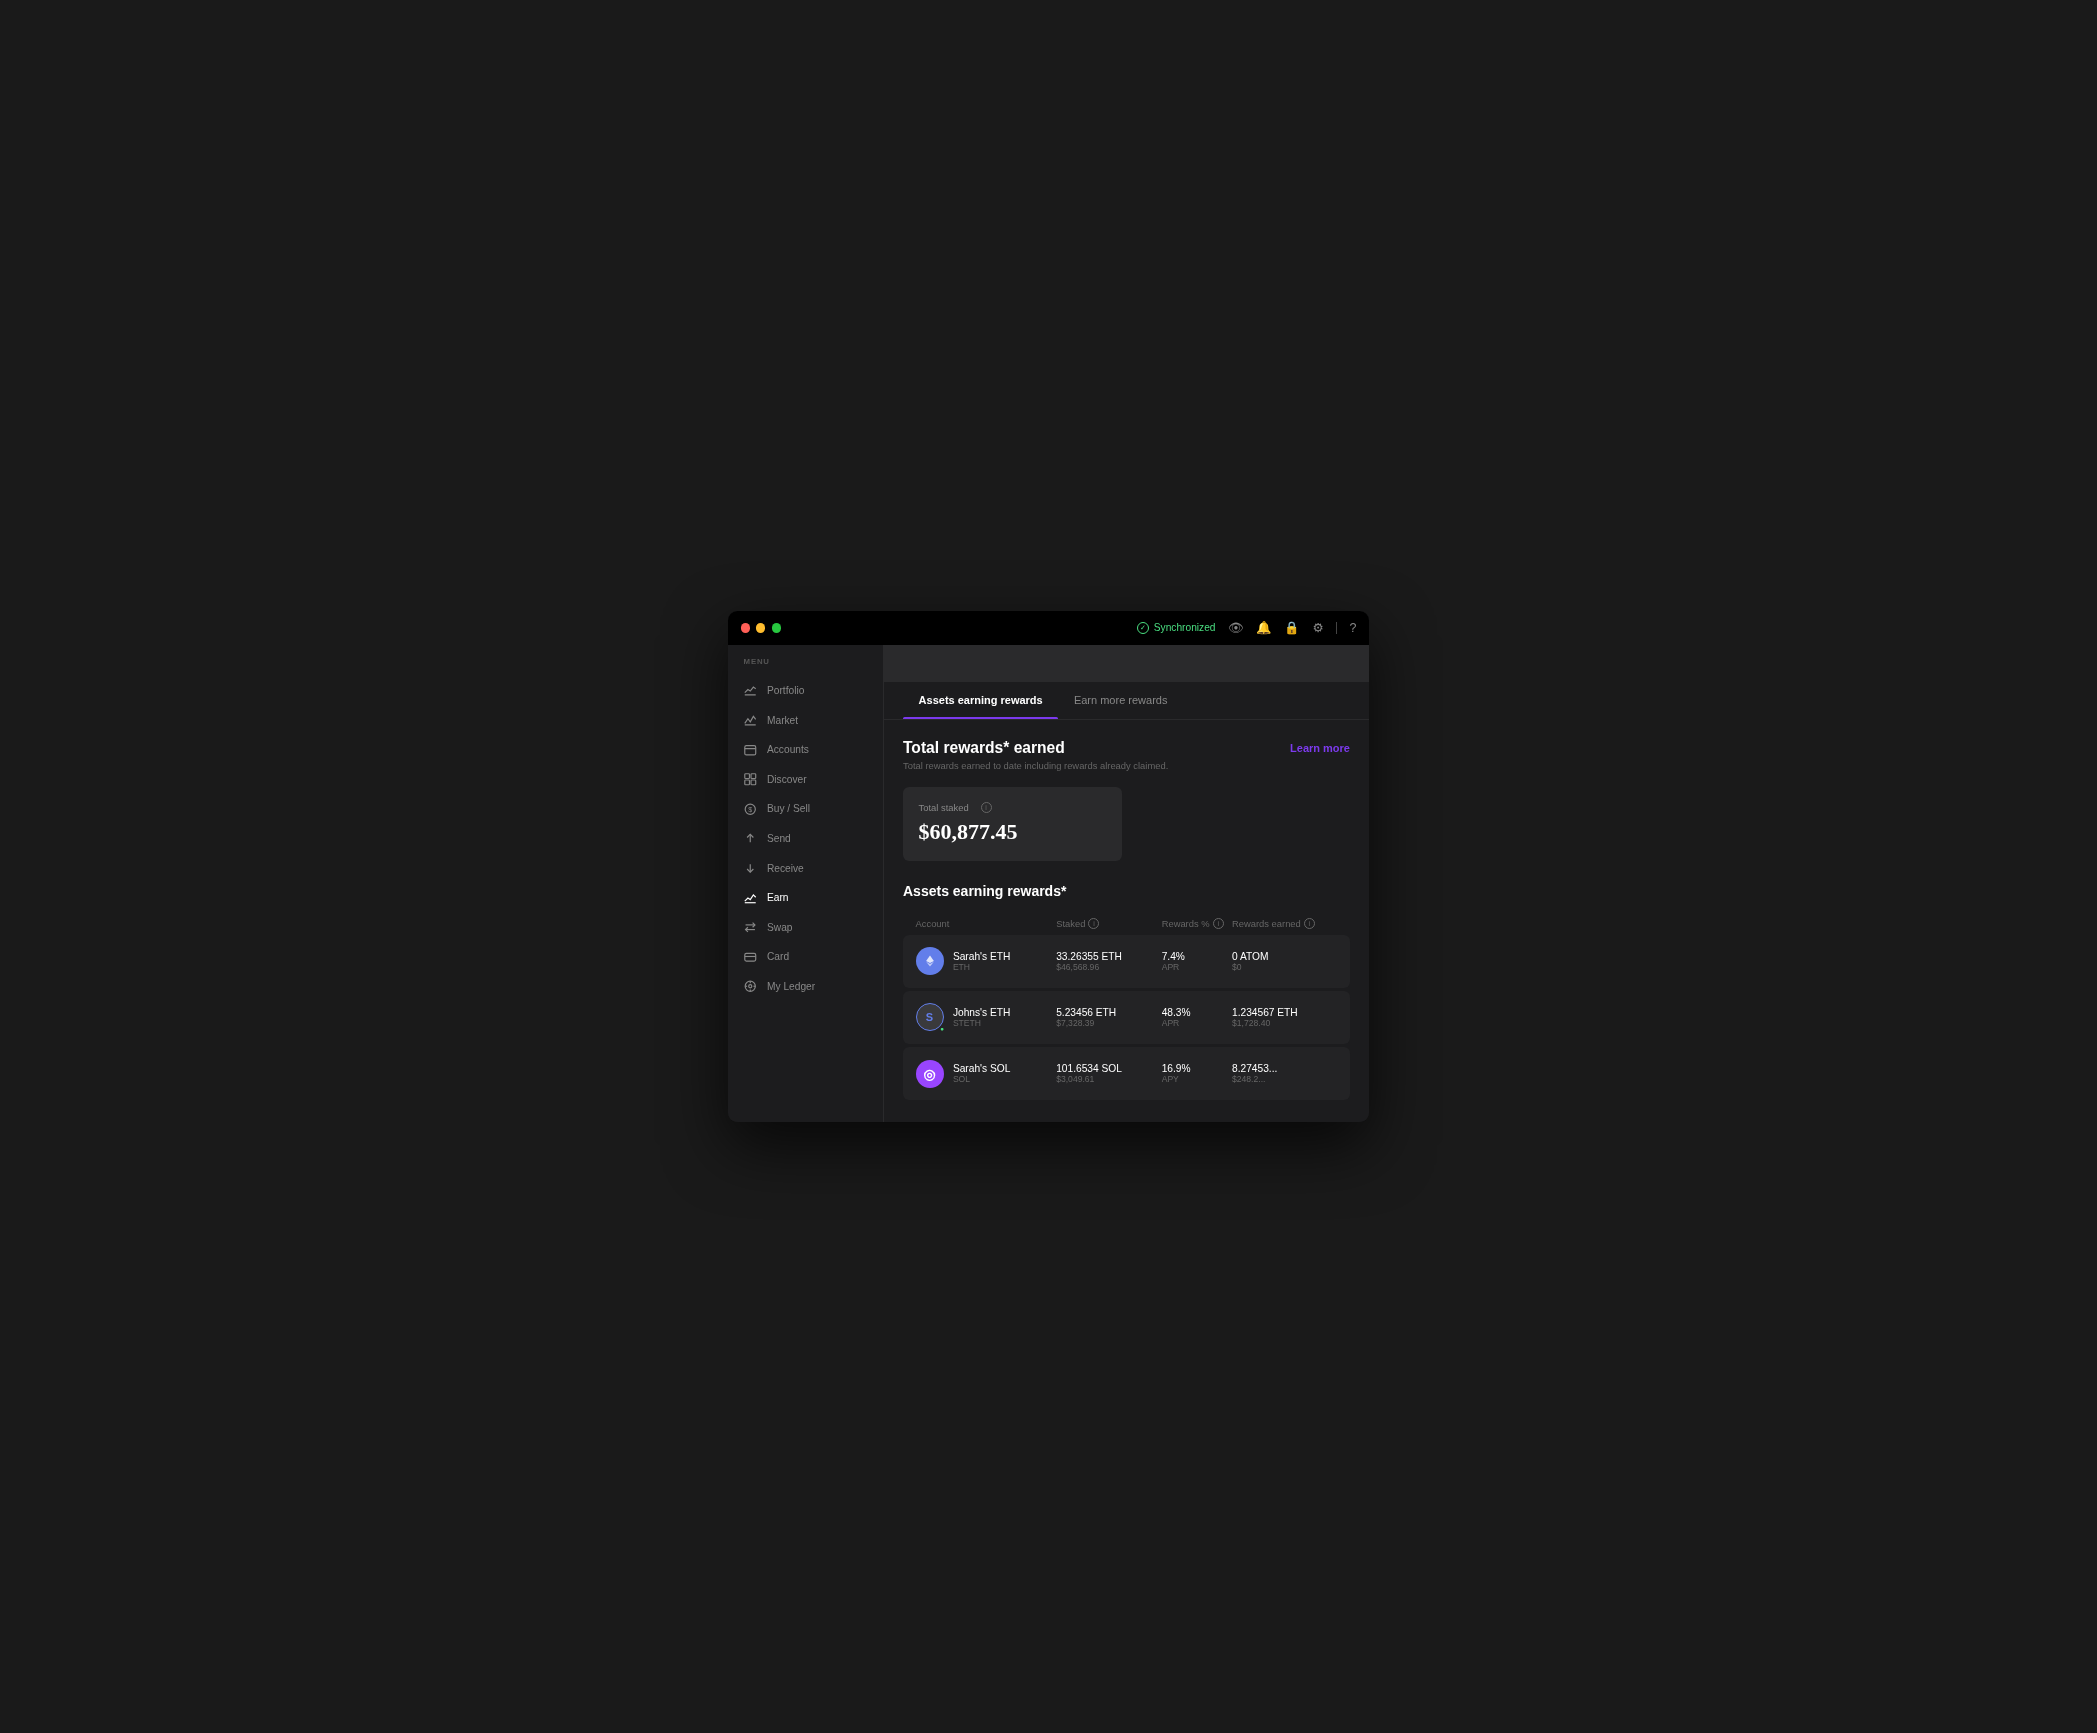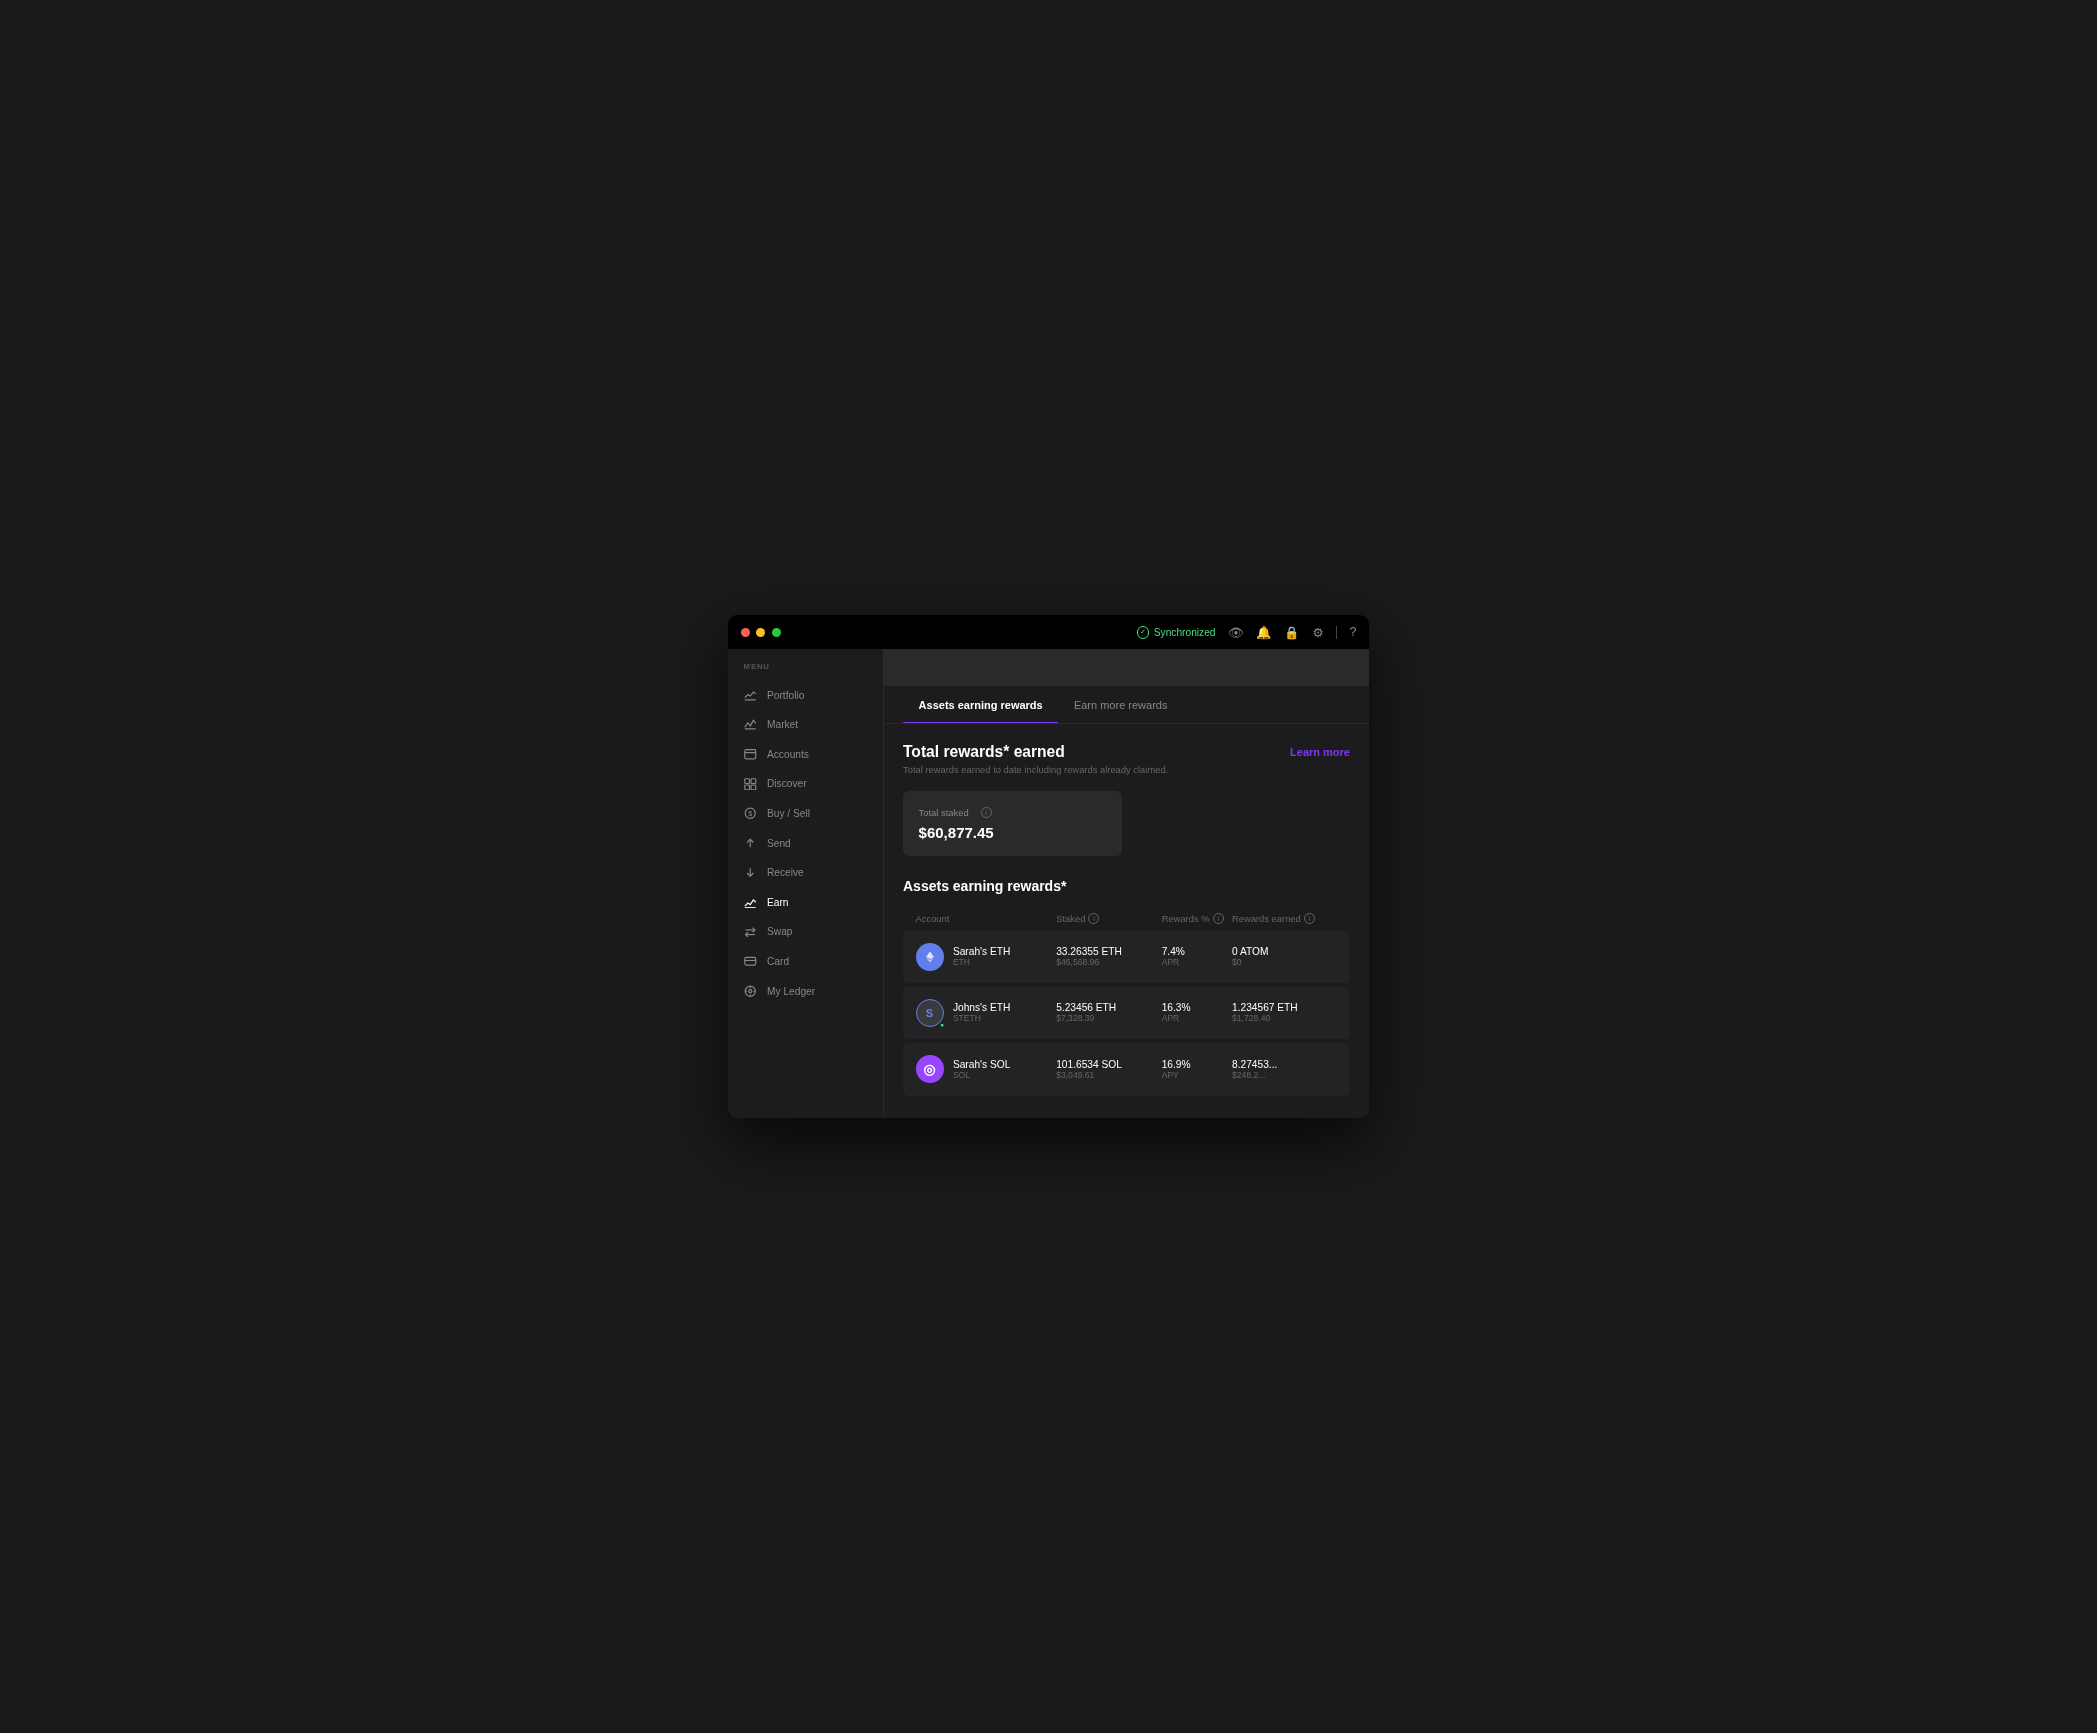--- a/index.html
+++ b/index.html
@@ -235,22 +235,23 @@
       display: inline-flex;
       align-items: center;
       justify-content: center;
       font-size: 7px;
       color: #666;
       cursor: pointer;
     }
 
     .stat-value {
       color: #fff;
-      font-size: 15px;
+      font-size: 22px;
       font-weight: 700;
+      font-family: Liberation Serif, serif;
     }
 
     .stat-value.positive {
       color: #4ade80;
     }
 
     .section-title {
       color: #fff;
       font-size: 14px;
       font-weight: 600;
@@ -603,21 +604,21 @@
               <div>
                 <div class="asset-name">Johns's ETH</div>
                 <div class="asset-ticker">STETH</div>
               </div>
             </div>
             <div>
               <div class="staked-amount">5.23456 ETH</div>
               <div class="staked-usd">$7,328.39</div>
             </div>
             <div>
-              <div class="apr-value">16.3%</div>
+              <div class="apr-value">48.3%</div>
               <div class="apr-label">APR</div>
             </div>
             <div>
               <div class="rewards-amount">1.234567 ETH</div>
               <div class="rewards-usd">$1,728.40</div>
             </div>
           </div>
 
           <div class="asset-row">
             <div class="asset-info">

